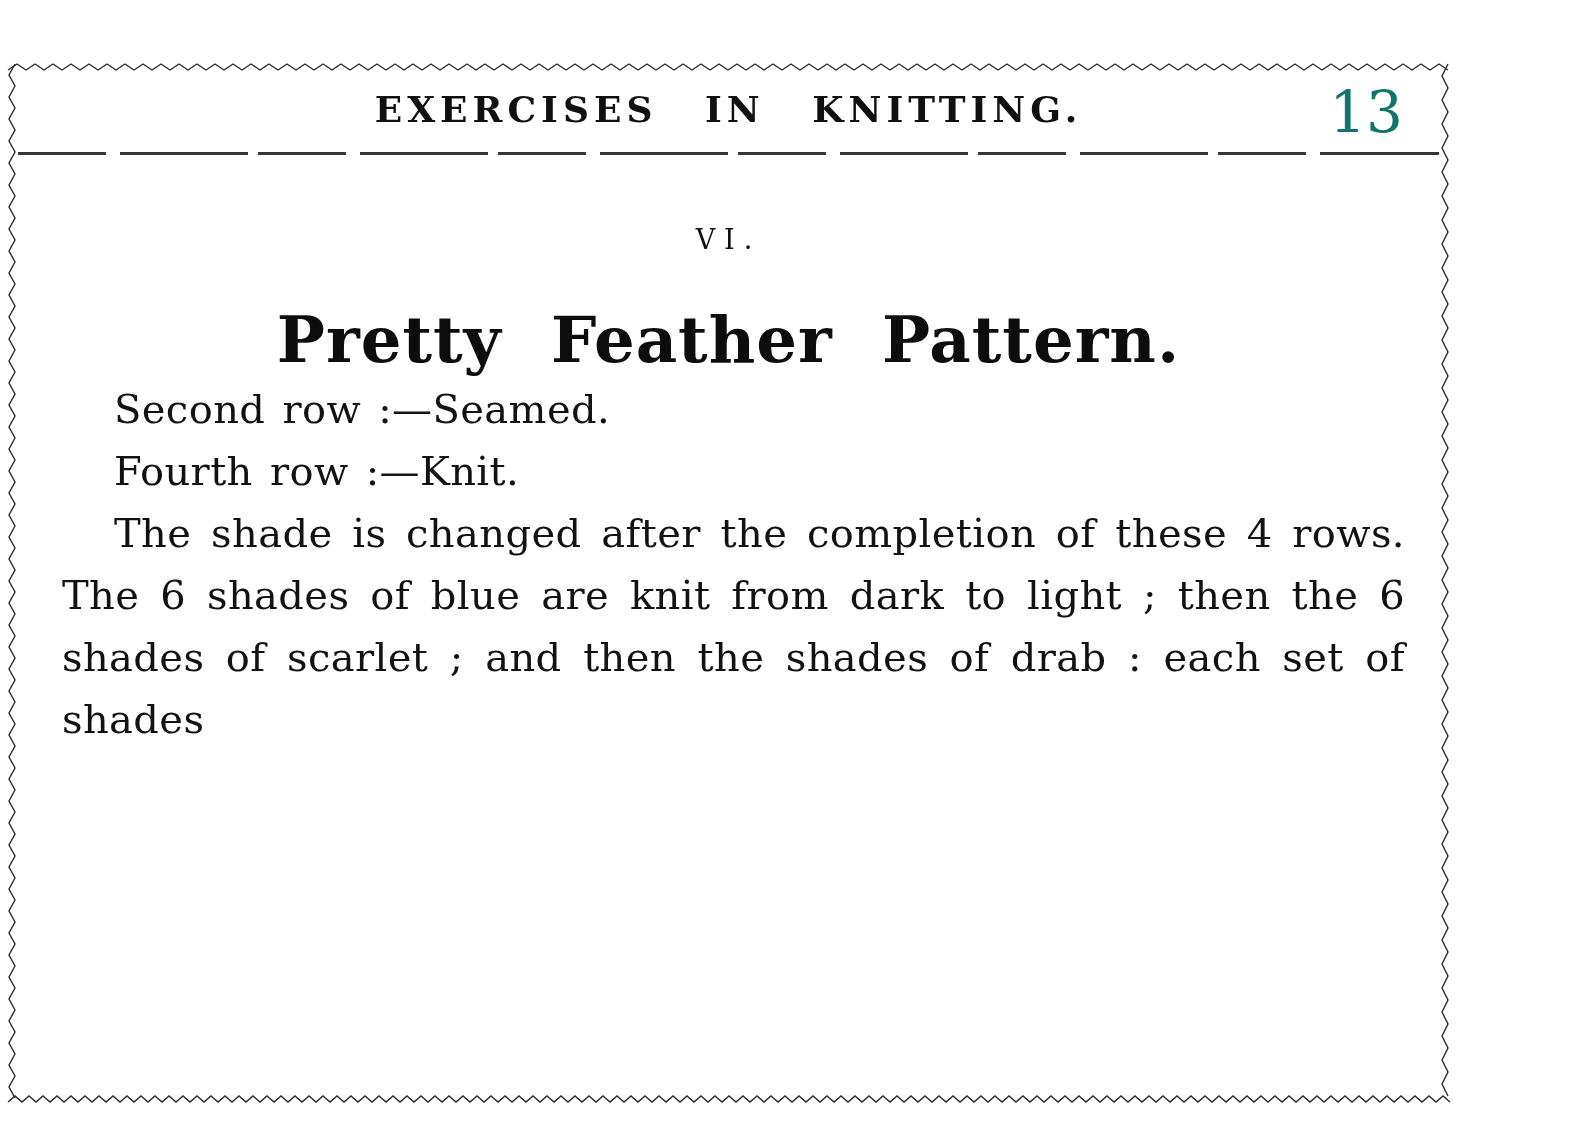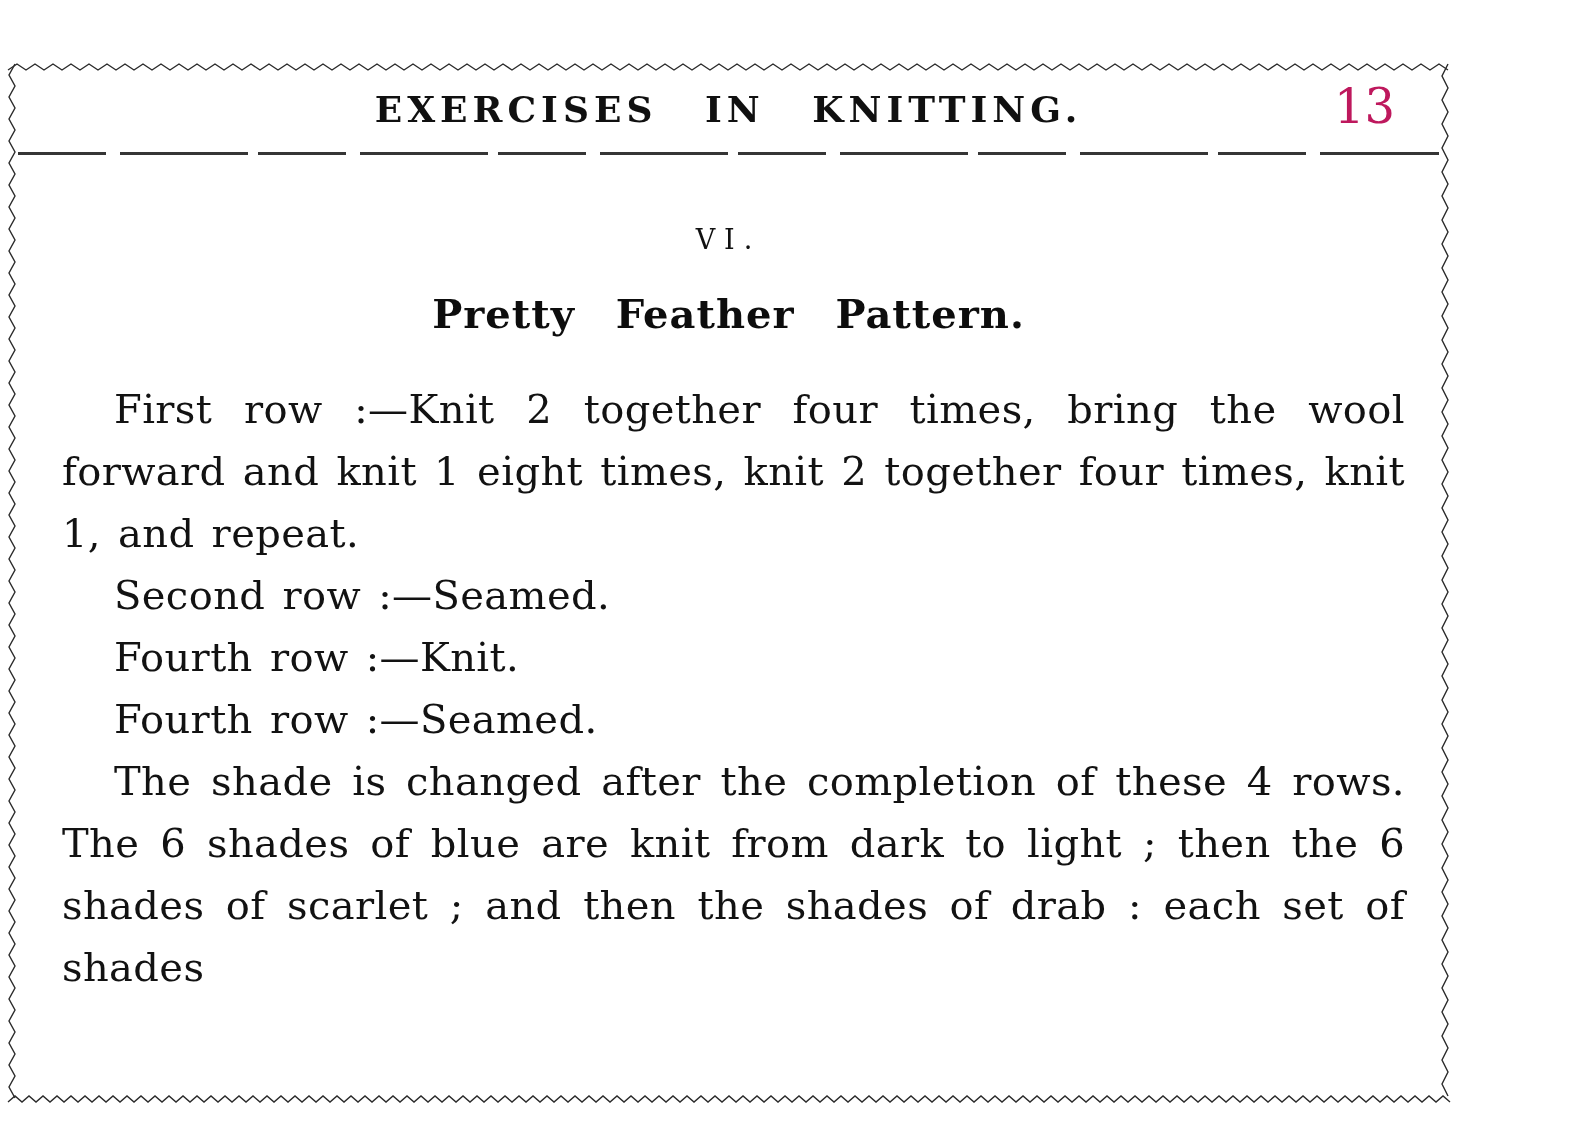--- a/index.html
+++ b/index.html
@@ -45,23 +45,23 @@
     text-align: center;
     font-size: 36px;
     font-weight: bold;
     letter-spacing: 5px;
     word-spacing: 30px;
     color: #101010;
   }
   .page-number {
     position: absolute;
     top: 12px;
-    right: 52px;
-    font-size: 48px;
-    color: #be185d;
+    right: 44px;
+    font-size: 58px;
+    color: #0f766e;
   }
   .header-rule {
     position: absolute;
     top: 86px;
     left: 8px;
     right: 8px;
     height: 3px;
     background: repeating-linear-gradient(
       90deg,
       #1f1f1f 0px, #1f1f1f 88px,
@@ -80,23 +80,23 @@
     font-size: 27px;
     font-weight: normal;
     letter-spacing: 9px;
     color: #111;
   }
   .section-title {
     position: absolute;
     top: 224px;
     left: 0;
     right: 0;
-    margin: 0;
+    margin: 12px;
     text-align: center;
-    font-size: 40px;
+    font-size: 64px;
     font-weight: bold;
     letter-spacing: 1px;
     word-spacing: 26px;
     color: #0d0d0d;
   }
   .body-text {
     position: absolute;
     top: 312px;
     left: 52px;
     width: 1343px;
@@ -132,21 +132,19 @@
 
     <div class="page-number">13</div>
 
     <div class="header-rule"></div>
 
     <div class="section-number">VI.</div>
 
     <h1 class="section-title">Pretty Feather Pattern.</h1>
 
     <div class="body-text">
-      <p>First row :—Knit 2 together four times, bring the wool forward and knit 1 eight times, knit 2 together four times, knit 1, and repeat.</p>
       <p>Second row :—Seamed.</p>
       <p>Fourth row :—Knit.</p>
-      <p>Fourth row :—Seamed.</p>
       <p class="justify-last">The shade is changed after the completion of these 4 rows.  The 6 shades of blue are knit from dark to light ;  then the 6 shades of scarlet ;  and then the shades of drab :  each set of shades</p>
     </div>
 
   </div>
 </div>
 
 </body></html>

